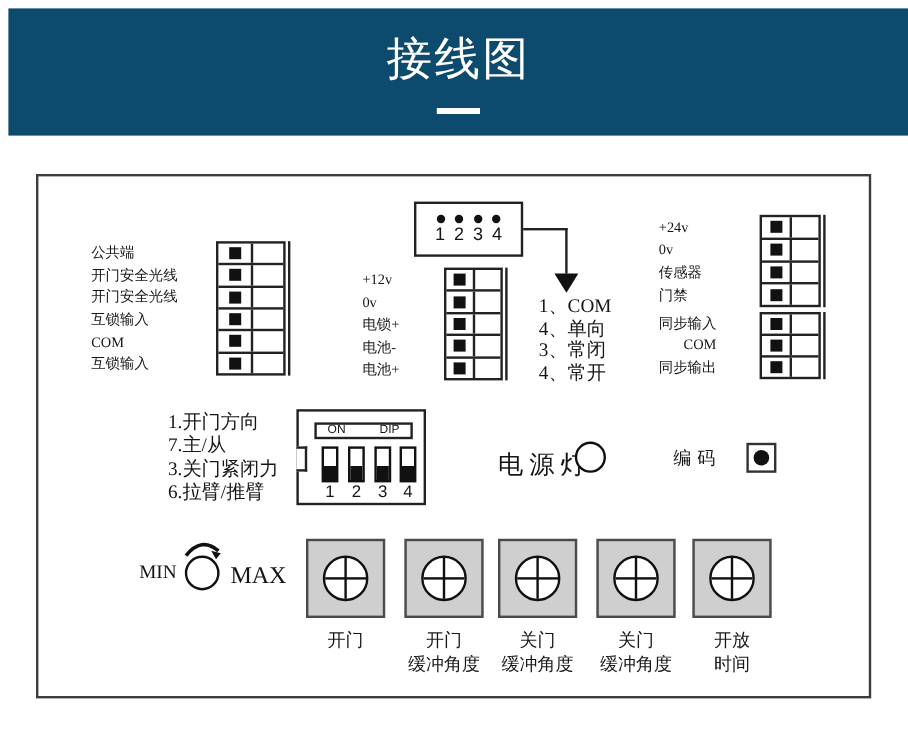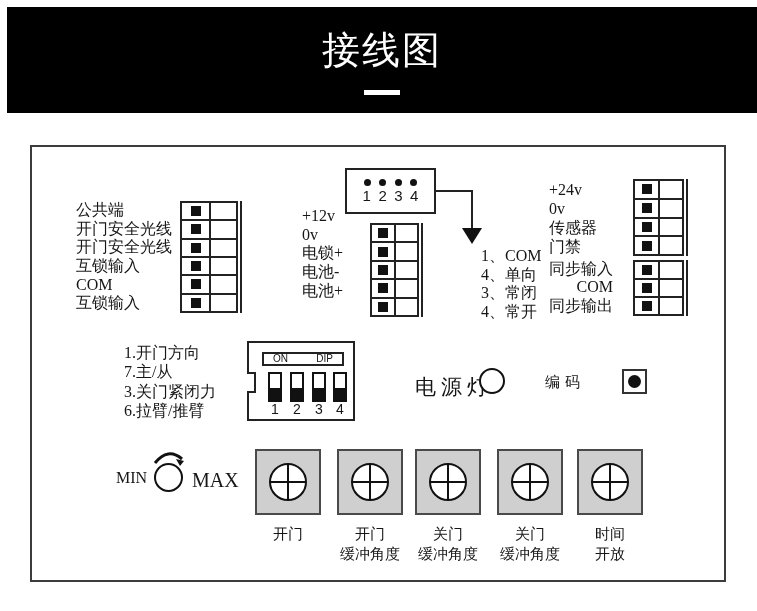--- a/index.html
+++ b/index.html
@@ -1,31 +1,31 @@
 <!DOCTYPE html>
 <html><head>
 <meta charset="utf-8">
 <style>
   * { margin:0; padding:0; box-sizing:border-box; }
   html,body { background:#fff; }
   #page { position:relative; width:757px; height:611px; background:#fff; overflow:hidden;
           font-family:"Liberation Serif","DejaVu Serif",serif; color:#161616; }
 
   
-  .header { position:absolute; left:7px; top:7px; width:750px; height:106px; background:#000000; text-align:center; }
+  .header { position:absolute; left:7px; top:7px; width:750px; height:106px; background:#0c4a6e; text-align:center; }
   .header .title { padding-top:18px; font-family:"Liberation Sans","DejaVu Sans",sans-serif;
                    font-size:38px; line-height:50px; color:#fff; letter-spacing:2px; }
   .header .dash { width:36px; height:5px; background:#fff; margin:15px auto 0; }
 
   
   .board { position:absolute; left:30px; top:145px; width:696px; height:437px; border:2px solid #3c3c3c; background:#fff; }
   .board .abs { position:absolute; }
 
   
-  .lblcol { position:absolute; white-space:nowrap; font-size:16px; }
+  .lblcol { position:absolute; white-space:nowrap; font-size:12px; }
   .lblcol div { height:18.66px; line-height:18.66px; }
   .lh19 div { height:19px; line-height:19px; }
   .lh183 div{ height:18.3px; line-height:18.3px; }
 
   
   .tblock { position:absolute; border:2px solid #222; background:#fff; display:flex; flex-direction:column; }
   .tblock::after { content:""; position:absolute; top:-2px; bottom:-2px; right:-6px; width:2px; background:#222; }
   .trow { flex:1; display:flex; border-bottom:2px solid #222; }
   .trow:last-child { border-bottom:none; }
   .tcell-l { width:54%; border-right:2px solid #222; display:flex; align-items:center; justify-content:center; }
@@ -38,57 +38,57 @@
   .pin-dot { width:7px; height:7px; border-radius:50%; background:#111; }
   .nums-row { display:flex; justify-content:space-evenly; margin-top:1px;
               font-family:"Liberation Sans","DejaVu Sans",sans-serif; font-size:15px; }
 
   .arrow-h { left:404px; top:43px; width:37px; height:2px; background:#222; }
   .arrow-v { left:439px; top:43px; width:2px; height:38px; background:#222; }
   .arrow-head { left:430px; top:81px; width:0; height:0;
                 border-left:10px solid transparent; border-right:10px solid transparent; border-top:16px solid #111; }
 
   .relay-list { left:417px; top:100px; font-size:16px; }
-  .relay-list div { height:18.5px; line-height:18.5px; white-space:nowrap;margin-left:32px; }
+  .relay-list div { height:18.5px; line-height:18.5px; white-space:nowrap; }
 
   
   .dip-panel { position:absolute; left:215px; top:194px; width:108px; height:80px; border:2px solid #222; background:#fff; }
   .dip-legend { position:absolute; left:13px; top:9px; width:82px; height:14px; border:2px solid #222;
                 display:flex; justify-content:space-between; align-items:center; padding:0 9px;
                 font-family:"Liberation Sans","DejaVu Sans",sans-serif; font-size:10px; line-height:10px; }
   .dip-notch { position:absolute; left:-2px; top:29px; width:9px; height:21px; background:#fff;
                border:2px solid #222; border-left:none; }
   .dip-sw { position:absolute; top:29px; width:14px; height:30px; border:2px solid #111;
             background:linear-gradient(to bottom,#fff 0 55%,#111 55% 100%); }
   .dip-num { position:absolute; top:58px; width:14px; text-align:center;
              font-family:"Liberation Sans","DejaVu Sans",sans-serif; font-size:14px; }
 
   .dip-list { left:92px; top:196px; font-size:16px; }
-  .dip-list div { height:19.3px; line-height:19.3px; white-space:nowrap; }
+  .dip-list div { height:19.3px; line-height:19.3px; white-space:nowrap;margin-left:16px; }
 
   
   .power-label { left:383px; top:226px; font-size:21px; letter-spacing:5px; white-space:nowrap; }
   .power-circle { left:447px; top:221px; width:26px; height:26px; border:2px solid #111; border-radius:50%; background:#fff; }
-  .code-label { left:513px; top:226px; font-size:15px; letter-spacing:5px; white-space:nowrap; }
+  .code-label { left:529px; top:226px; font-size:15px; letter-spacing:5px; white-space:nowrap; }
   .code-btn { left:590px; top:222px; width:25px; height:25px; border:2px solid #333;
               display:flex; align-items:center; justify-content:center; background:#fff; }
   .code-dot { width:13px; height:13px; border-radius:50%; background:#111; }
 
   
   .min-label { left:84px; top:322px; font-size:16px; }
   .max-label { left:160px; top:322px; font-size:20px; }
   .knob-circle { left:122px; top:316px; width:29px; height:29px; border:2px solid #111; border-radius:50%; background:#fff; }
   .knob-arc { left:119px; top:303px; }
 
   
   .pot { position:absolute; top:302px; width:66px; height:66px; background:#cfcfcf; border:2px solid #4a4a4a; }
   .pot-screw { position:relative; width:38px; height:38px; margin:12px auto 0; border:2px solid #111; border-radius:50%; background:#fff; }
   .pot-screw::before { content:""; position:absolute; left:0; right:0; top:50%; height:2px; margin-top:-1px; background:#111; }
   .pot-screw::after  { content:""; position:absolute; top:0; bottom:0; left:50%; width:2px; margin-left:-1px; background:#111; }
-  .pot-label { position:absolute; top:378px; width:110px; text-align:center; font-size:15px; }
+  .pot-label { position:absolute; top:378px; width:110px; text-align:center; font-size:15px;font-family:Liberation Mono, monospace; }
   .pot-label span { display:block; height:19.5px; line-height:19.5px; white-space:nowrap; }
 </style>
 </head>
 <body>
 
 <div id="page">
 
   <div class="header">
     <div class="title">接线图</div>
     <div class="dash"></div>
@@ -156,21 +156,21 @@
         <span>2</span>
         <span>3</span>
         <span>4</span>
       </div>
     </div>
 
     <div class="abs arrow-h"></div>
     <div class="abs arrow-v"></div>
     <div class="abs arrow-head"></div>
 
-    <div class="lblcol" style="left:270px; top:60px;">
+    <div class="lblcol" style="left:270px; top:77px;">
       <div>+12v</div>
       <div>0v</div>
       <div>电锁+</div>
       <div>电池-</div>
       <div>电池+</div>
     </div>
 
     <div class="tblock" style="left:338px; top:76px; width:49px; height:94px;">
       <div class="trow">
           <div class="tcell-l">
@@ -333,18 +333,18 @@
     </div>
     <div class="pot-label" style="left:361px;">
       <span>关门</span>
       <span>缓冲角度</span>
     </div>
     <div class="pot-label" style="left:443px;">
       <span>关门</span>
       <span>缓冲角度</span>
     </div>
     <div class="pot-label" style="left:523px;">
+      <span>开放</span>
       <span>时间</span>
-      <span>开放</span>
     </div>
 
   </div>
 </div>
 
 </body></html>

